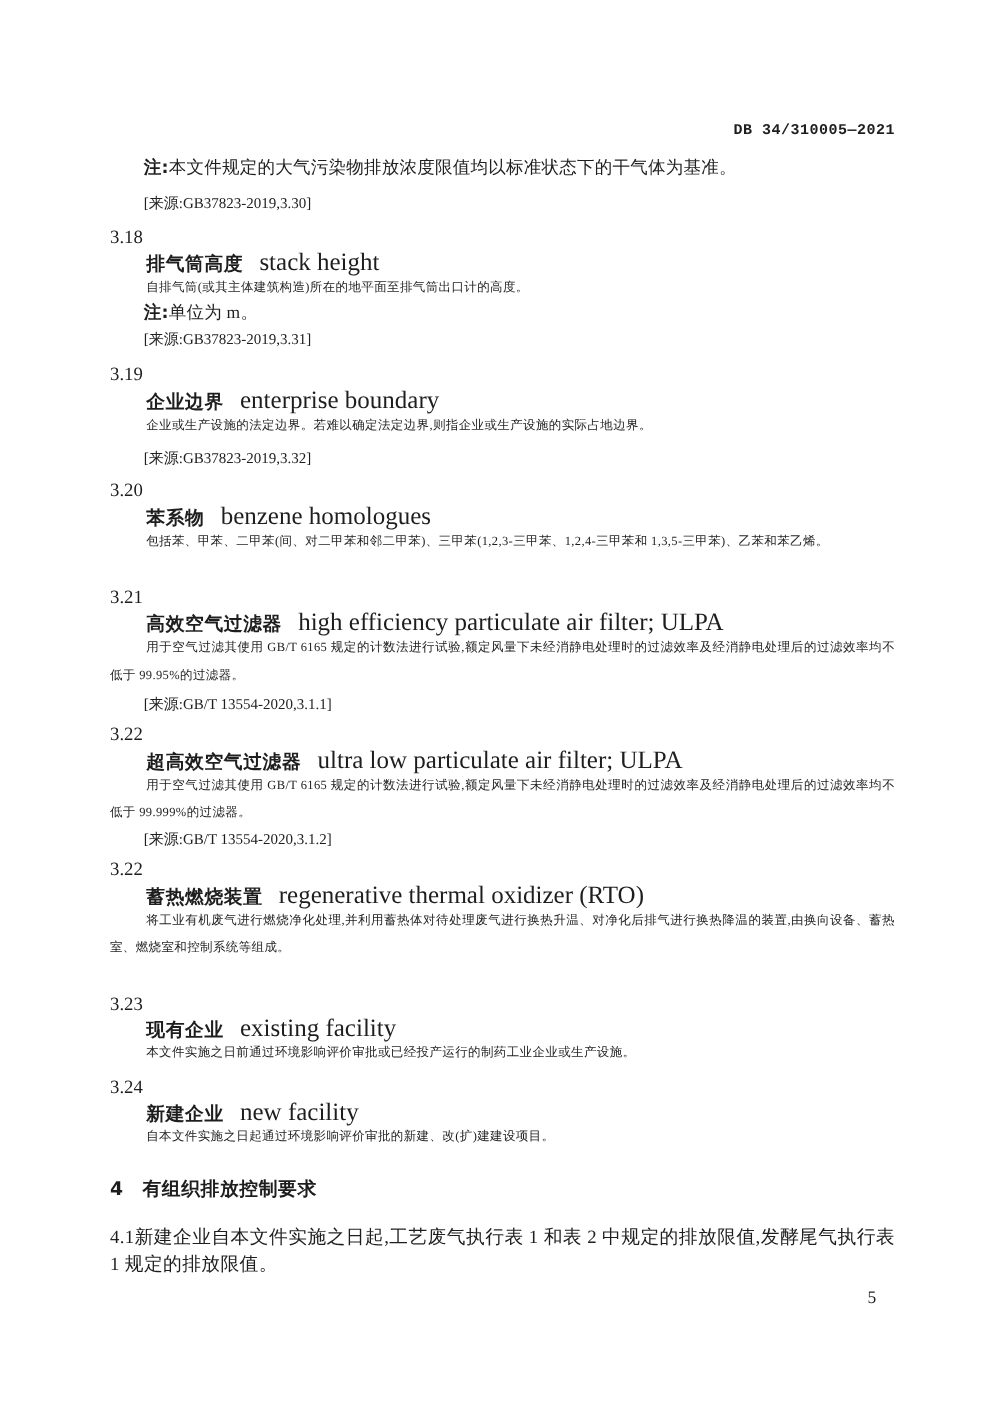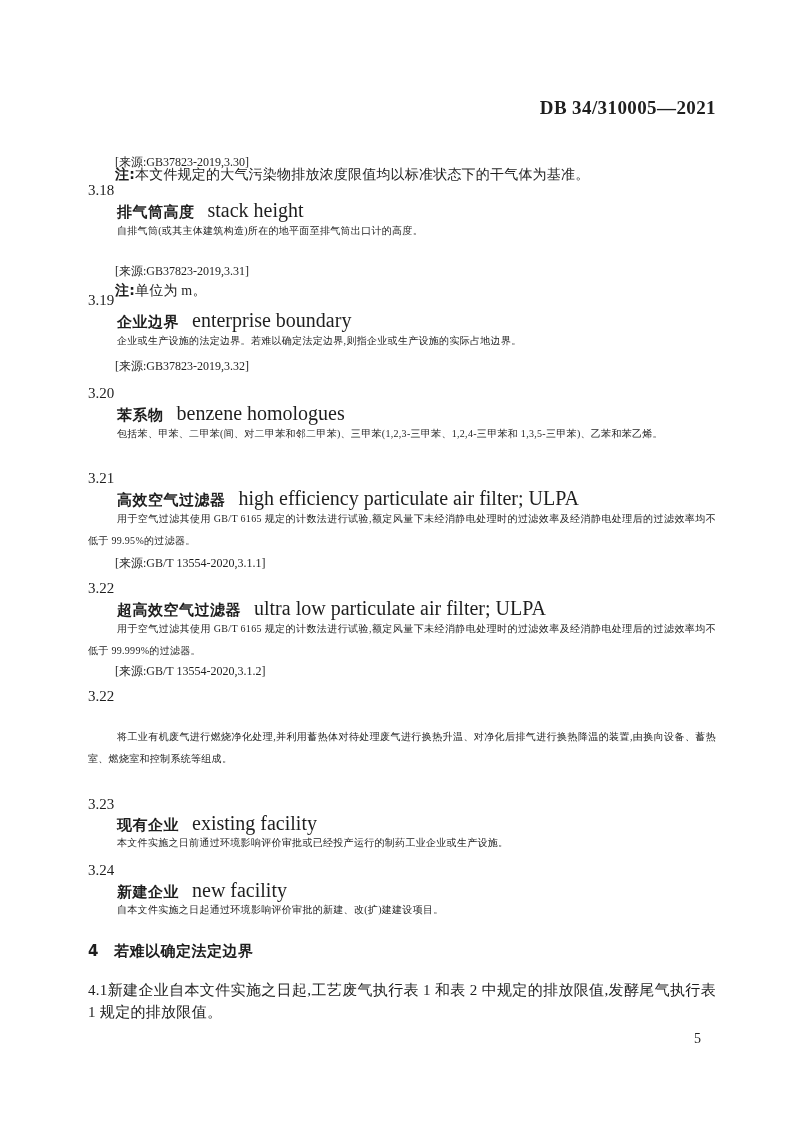--- a/index.html
+++ b/index.html
@@ -3,34 +3,34 @@
 <meta charset="utf-8">
 <style>
   html, body { margin:0; padding:0; background:#ffffff; }
   .page {
     position:relative; width:793px; height:1122px; background:#ffffff;
     font-family:"Liberation Serif","DejaVu Serif",serif;
     color:#1e1e1e; overflow:hidden;
   }
   .hdr {
     position:absolute; top:97px; right:77px;
-    font-family:Liberation Serif, serif;
-    font-weight:700; font-size:19px; letter-spacing:0.4px;margin-left:28px;
+    font-family:Liberation Mono, monospace;
+    font-weight:700; font-size:12px; letter-spacing:0.4px;margin-left:28px;
   }
   .content { position:absolute; left:88px; top:0; width:628px; height:1122px; }
   .content > * { position:absolute; left:0; margin:0; width:628px; box-sizing:border-box; }
   .sec-num { font-size:15px; line-height:20px; }
   .term { padding-left:29px; font-size:15px; line-height:20px; }
   .term .zh { font-weight:700; font-family:"DejaVu Sans","Liberation Sans",sans-serif; letter-spacing:0.5px; }
   .term .en { margin-left:13px; font-size:20px; }
   .para {
     font-size:10px; line-height:22px; text-indent:29px;
     text-align:justify; letter-spacing:0.3px;
   }
-  .note { padding-left:27px; font-size:14px; line-height:20px; letter-spacing:0.2px;margin-top:40px; }
+  .note { padding-left:27px; font-size:14px; line-height:20px; letter-spacing:0.2px; }
   .note .lbl { font-weight:700; font-family:"DejaVu Sans","Liberation Sans",sans-serif; }
   .src { padding-left:27px; font-size:12px; line-height:20px; }
   .h4 {
     font-family:"DejaVu Sans","Liberation Sans",sans-serif;
     font-weight:700; font-size:15px; line-height:20px; letter-spacing:0.5px;
   }
   .h4 .num { margin-right:15px; }
   .clause { font-size:15px; line-height:22px; text-align:justify; letter-spacing:0.3px; }
   .clause .cnum { }
   .pageno { position:absolute; top:1031px; left:694px; font-size:14px; }
@@ -66,30 +66,31 @@
     <p class="term" style="top:488px"><span class="zh">高效空气过滤器</span><span class="en">high efficiency particulate air filter; ULPA</span></p>
     <p class="para" style="top:508px">用于空气过滤其使用 GB/T 6165 规定的计数法进行试验,额定风量下未经消静电处理时的过滤效率及经消静电处理后的过滤效率均不低于 99.95%的过滤器。</p>
     <p class="src" style="top:553px">[来源:GB/T 13554-2020,3.1.1]</p>
 
     <p class="sec-num" style="top:578px">3.22</p>
     <p class="term" style="top:598px"><span class="zh">超高效空气过滤器</span><span class="en">ultra low particulate air filter; ULPA</span></p>
     <p class="para" style="top:618px">用于空气过滤其使用 GB/T 6165 规定的计数法进行试验,额定风量下未经消静电处理时的过滤效率及经消静电处理后的过滤效率均不低于 99.999%的过滤器。</p>
     <p class="src" style="top:661px">[来源:GB/T 13554-2020,3.1.2]</p>
 
     <p class="sec-num" style="top:686px">3.22</p>
+    <p class="term" style="top:706px"><span class="zh">蓄热燃烧装置</span><span class="en">regenerative thermal oxidizer (RTO)</span></p>
     <p class="para" style="top:726px">将工业有机废气进行燃烧净化处理,并利用蓄热体对待处理废气进行换热升温、对净化后排气进行换热降温的装置,由换向设备、蓄热室、燃烧室和控制系统等组成。</p>
 
     <p class="sec-num" style="top:794px">3.23</p>
     <p class="term" style="top:813px"><span class="zh">现有企业</span><span class="en">existing facility</span></p>
     <p class="para" style="top:832px">本文件实施之日前通过环境影响评价审批或已经投产运行的制药工业企业或生产设施。</p>
 
     <p class="sec-num" style="top:860px">3.24</p>
     <p class="term" style="top:880px"><span class="zh">新建企业</span><span class="en">new facility</span></p>
     <p class="para" style="top:899px">自本文件实施之日起通过环境影响评价审批的新建、改(扩)建建设项目。</p>
 
-    <p class="h4" style="top:941px"><span class="num">4</span><span>若难以确定法定边界</span></p>
+    <p class="h4" style="top:941px"><span class="num">4</span><span>有组织排放控制要求</span></p>
     <p class="clause" style="top:979px"><span class="cnum">4.1</span><span>新建企业自本文件实施之日起,工艺废气执行表 1 和表 2 中规定的排放限值,发酵尾气执行表 1 规定的排放限值。</span></p>
 
   </div>
 
   <div class="pageno">5</div>
 
 </div>
 
 </body></html>

